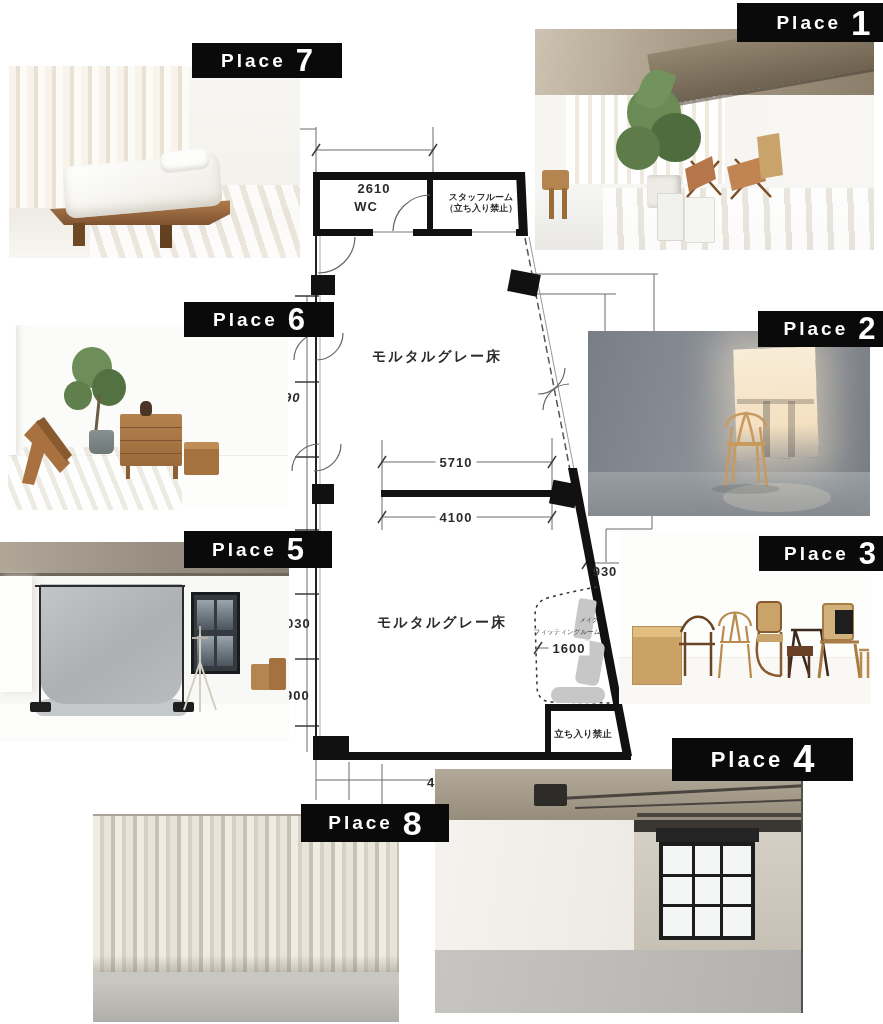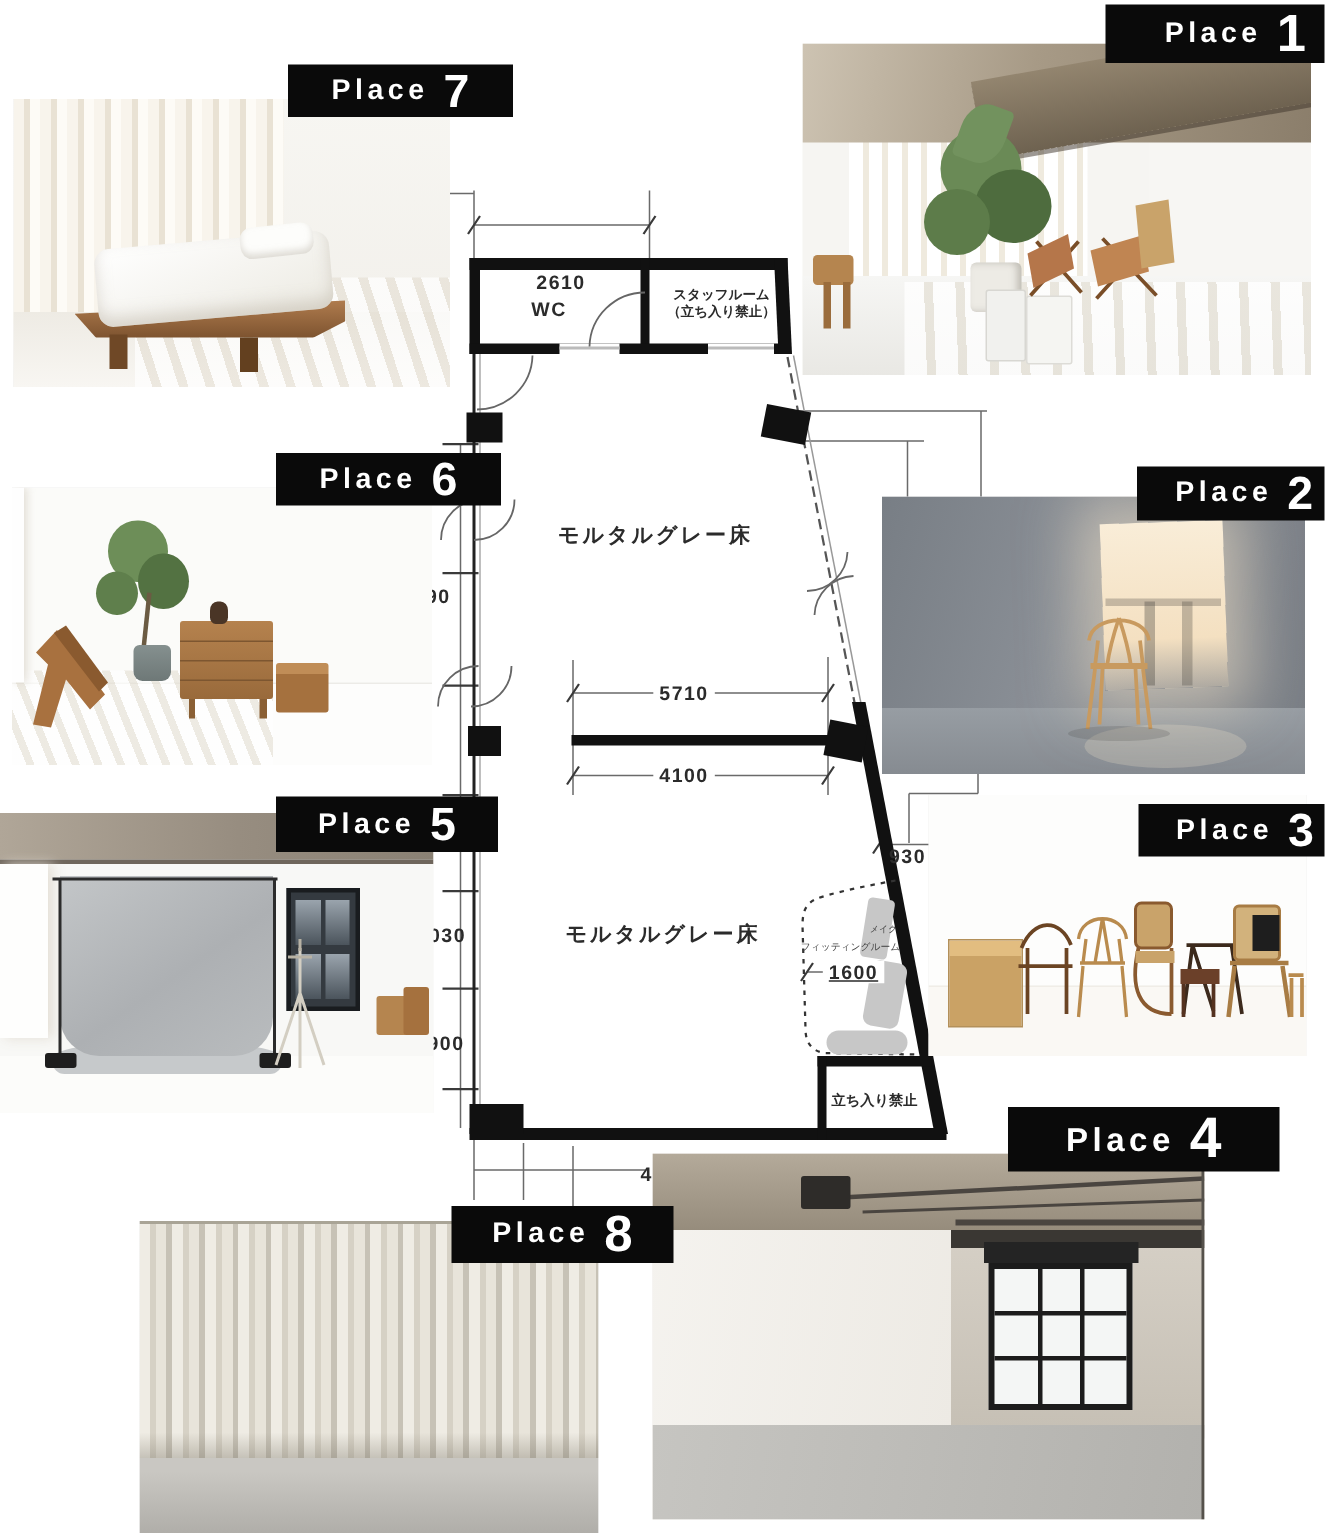--- a/index.html
+++ b/index.html
@@ -211,24 +211,24 @@
   <span class="plan-text roomT" style="left:366px; top:206px; font-size:13px; letter-spacing:1px;">WC</span>
   <span class="plan-text roomT" style="left:481px; top:197px; font-size:9px;">スタッフルーム</span>
   <span class="plan-text roomT" style="left:481px; top:208px; font-size:9px;">（立ち入り禁止）</span>
   <span class="plan-text roomT" style="left:437px; top:357px; font-size:14px; letter-spacing:2px;">モルタルグレー床</span>
   <span class="plan-text dim" style="left:456px; top:462px;">5710</span>
   <span class="plan-text dim" style="left:456px; top:517px;">4100</span>
   <span class="plan-text dimNB" style="left:605px; top:551px;">930</span>
   <span class="plan-text roomT" style="left:442px; top:623px; font-size:14px; letter-spacing:2px;">モルタルグレー床</span>
   <span class="plan-text roomT" style="left:567px; top:632px; font-size:6.5px; font-weight:normal; color:#444;">フィッティングルーム</span>
   <span class="plan-text roomT" style="left:589px; top:620px; font-size:6px; font-weight:normal; color:#444;">メイク</span>
-  <span class="plan-text dim" style="left:569px; top:648px;text-decoration:underline;">1600</span>
+  <span class="plan-text dim" style="left:569px; top:648px;">1600</span>
   <span class="plan-text roomT" style="left:583px; top:734px; font-size:9.5px;">立ち入り禁止</span>
   <span class="plan-text frag" style="left:427px; top:775px;">4</span>
-  <span class="plan-text frag" style="left:284px; top:390px;">90</span>
+  <span class="plan-text frag" style="left:284px; top:390px;font-style:italic;">90</span>
   <span class="plan-text frag" style="left:296px; top:546px;">0</span>
   <span class="plan-text frag" style="left:286px; top:616px;">030</span>
   <span class="plan-text frag" style="left:285px; top:688px;">900</span>
 
   <div class="photo" style="left:9px; top:66px; width:291px; height:192px;">
     <div class="abs p7-wall"></div>
     <div class="abs p7-curtain"></div>
     <div class="abs p7-floor"></div>
     <div class="abs p7-sun"></div>
     <div class="abs p7-frame"></div>

